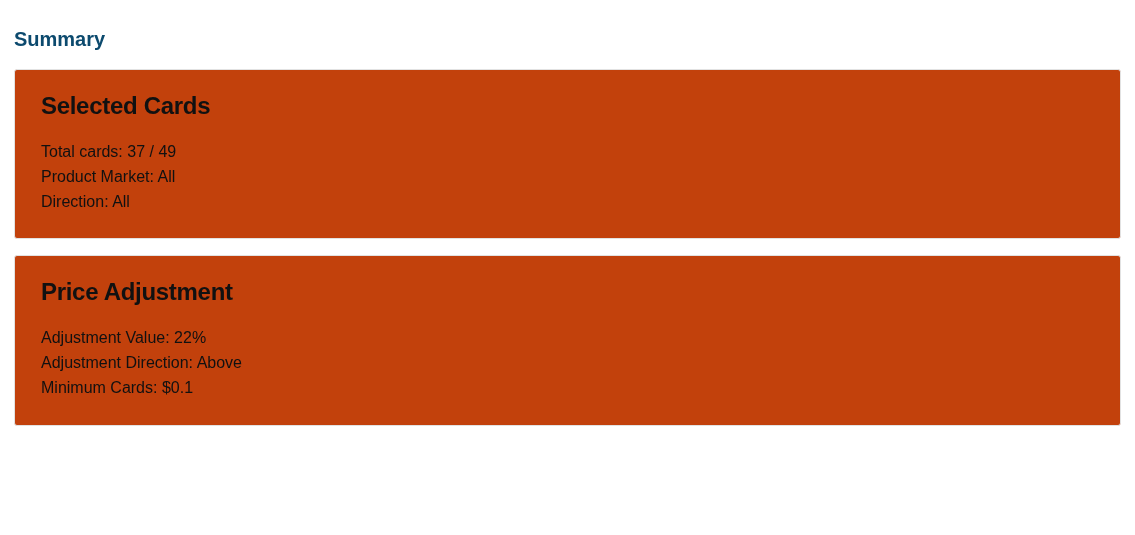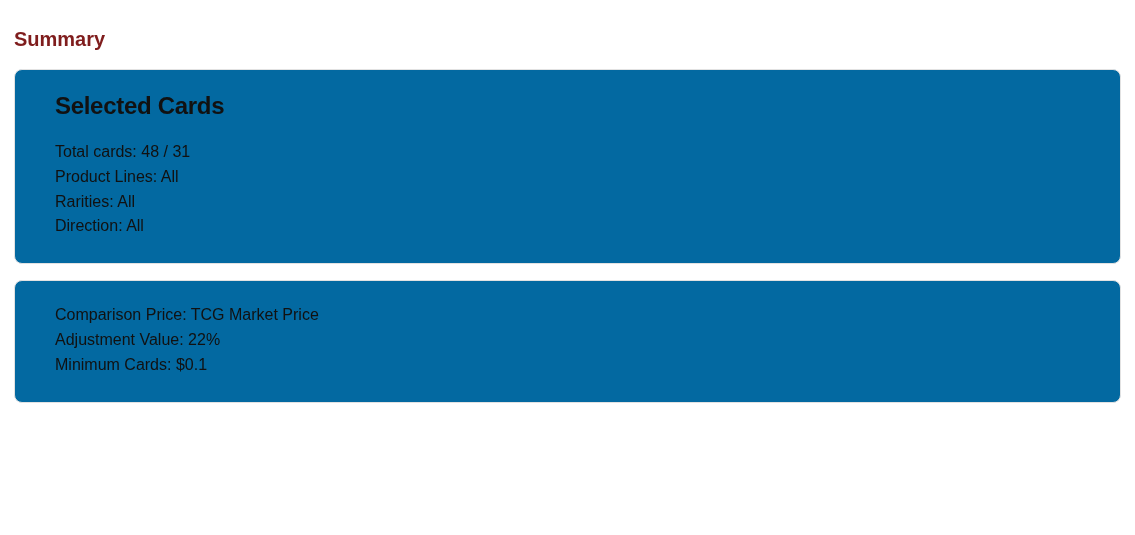--- a/index.html
+++ b/index.html
@@ -9,30 +9,30 @@
     }
     body {
       font-family: -apple-system, BlinkMacSystemFont, "Segoe UI", Helvetica, Arial, sans-serif;
       background: #ffffff;
       padding: 0 14px;
       width: 1135px;
     }
     .page-title {
       font-size: 20px;
       font-weight: 700;
-      color: #7f1d1d;
+      color: #0c4a6e;
       margin-top: 28px;
       margin-bottom: 18px;
     }
     .card {
       border: 1px solid #e2e2e2;
-      border-radius: 8px;
-      padding: 22px 26px 24px 40px;
+      border-radius: 3px;
+      padding: 22px 26px 24px 26px;
       margin-bottom: 16px;
-      background: #0369a1;
+      background: #c2410c;
     }
     .card-title {
       font-size: 24px;
       font-weight: 700;
       color: #111111;
       margin-bottom: 20px;
       letter-spacing: -0.3px;
     }
     .info-row {
       font-size: 16px;
@@ -40,23 +40,23 @@
       line-height: 1.55;
     }
   </style>
 </head>
 <body>
 
 <h2 class="page-title">Summary</h2>
 
 <div class="card">
   <h3 class="card-title">Selected Cards</h3>
-  <div class="info-row">Total cards: 48 / 31</div>
-  <div class="info-row">Product Lines: All</div>
-  <div class="info-row">Rarities: All</div>
+  <div class="info-row">Total cards: 37 / 49</div>
+  <div class="info-row">Product Market: All</div>
   <div class="info-row">Direction: All</div>
 </div>
 
 <div class="card">
-  <div class="info-row">Comparison Price: TCG Market Price</div>
+  <h3 class="card-title">Price Adjustment</h3>
   <div class="info-row">Adjustment Value: 22%</div>
+  <div class="info-row">Adjustment Direction: Above</div>
   <div class="info-row">Minimum Cards: $0.1</div>
 </div>
 
 </body></html>

